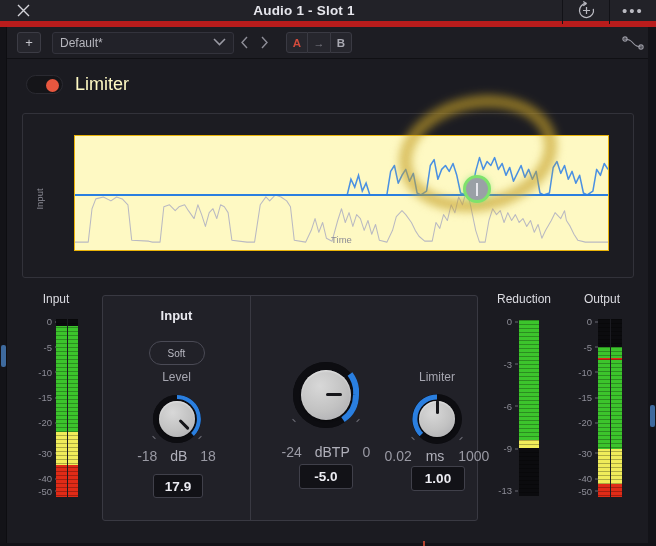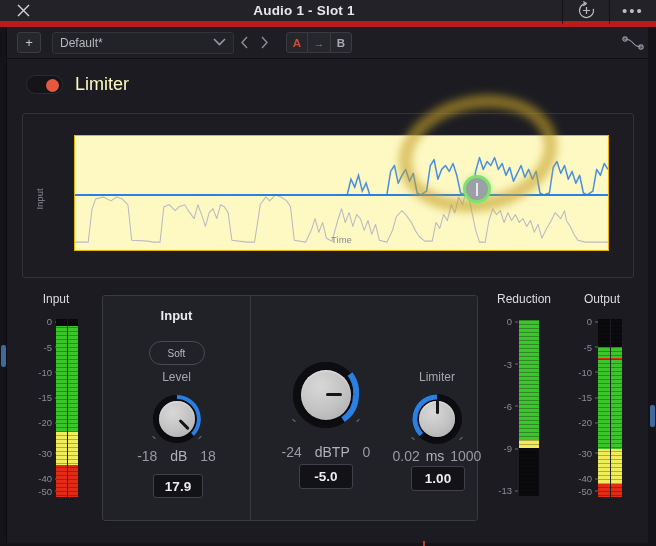--- a/index.html
+++ b/index.html
@@ -417,21 +417,21 @@
           <circle cx="25" cy="25" r="22" fill="none" stroke="#0d0d11" stroke-width="5"></circle>
           <path d="M9.4 40.6 A22 22 0 0 1 25 3" fill="none" stroke="#2a7fe0" stroke-width="5"></path>
         </svg>
         <div class="cap" style="left:7px; top:7px; width:36px; height:36px;"></div>
         <div class="ptr" style="left:23.5px; top:6px; width:3px; height:14px;"></div>
         <div class="knob-tick" style="left:-1px; top:44px; transform:rotate(45deg);"></div>
         <div class="knob-tick" style="left:47px; top:44px; transform:rotate(-45deg);"></div>
       </div>
       <div class="range-row" style="left:128px; width:116px; top:152px; text-align:center;">
         <span>0.02</span>
-        <span class="unit" style="margin:0 2px;">ms</span>
+        <span class="unit" style="margin:0 10px;">ms</span>
         <span>1000</span>
       </div>
       <div class="value-box" style="left:160px; top:170px; width:54px; height:25px;">1.00</div>
     </div>
   </div>
 
   <div class="left-edge">
     <div class="scroll-thumb-l" style="top:318px; height:22px;"></div>
   </div>
   <div class="right-edge">

